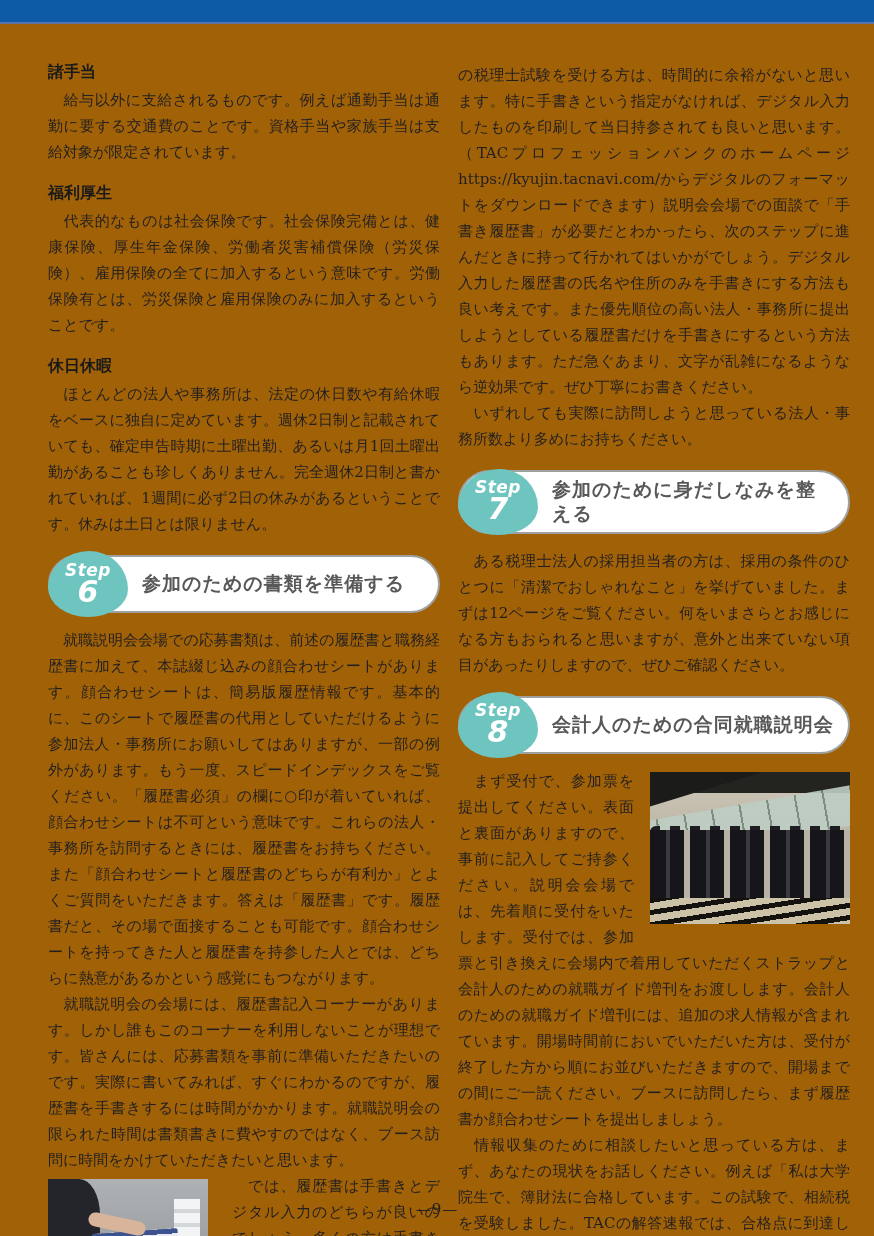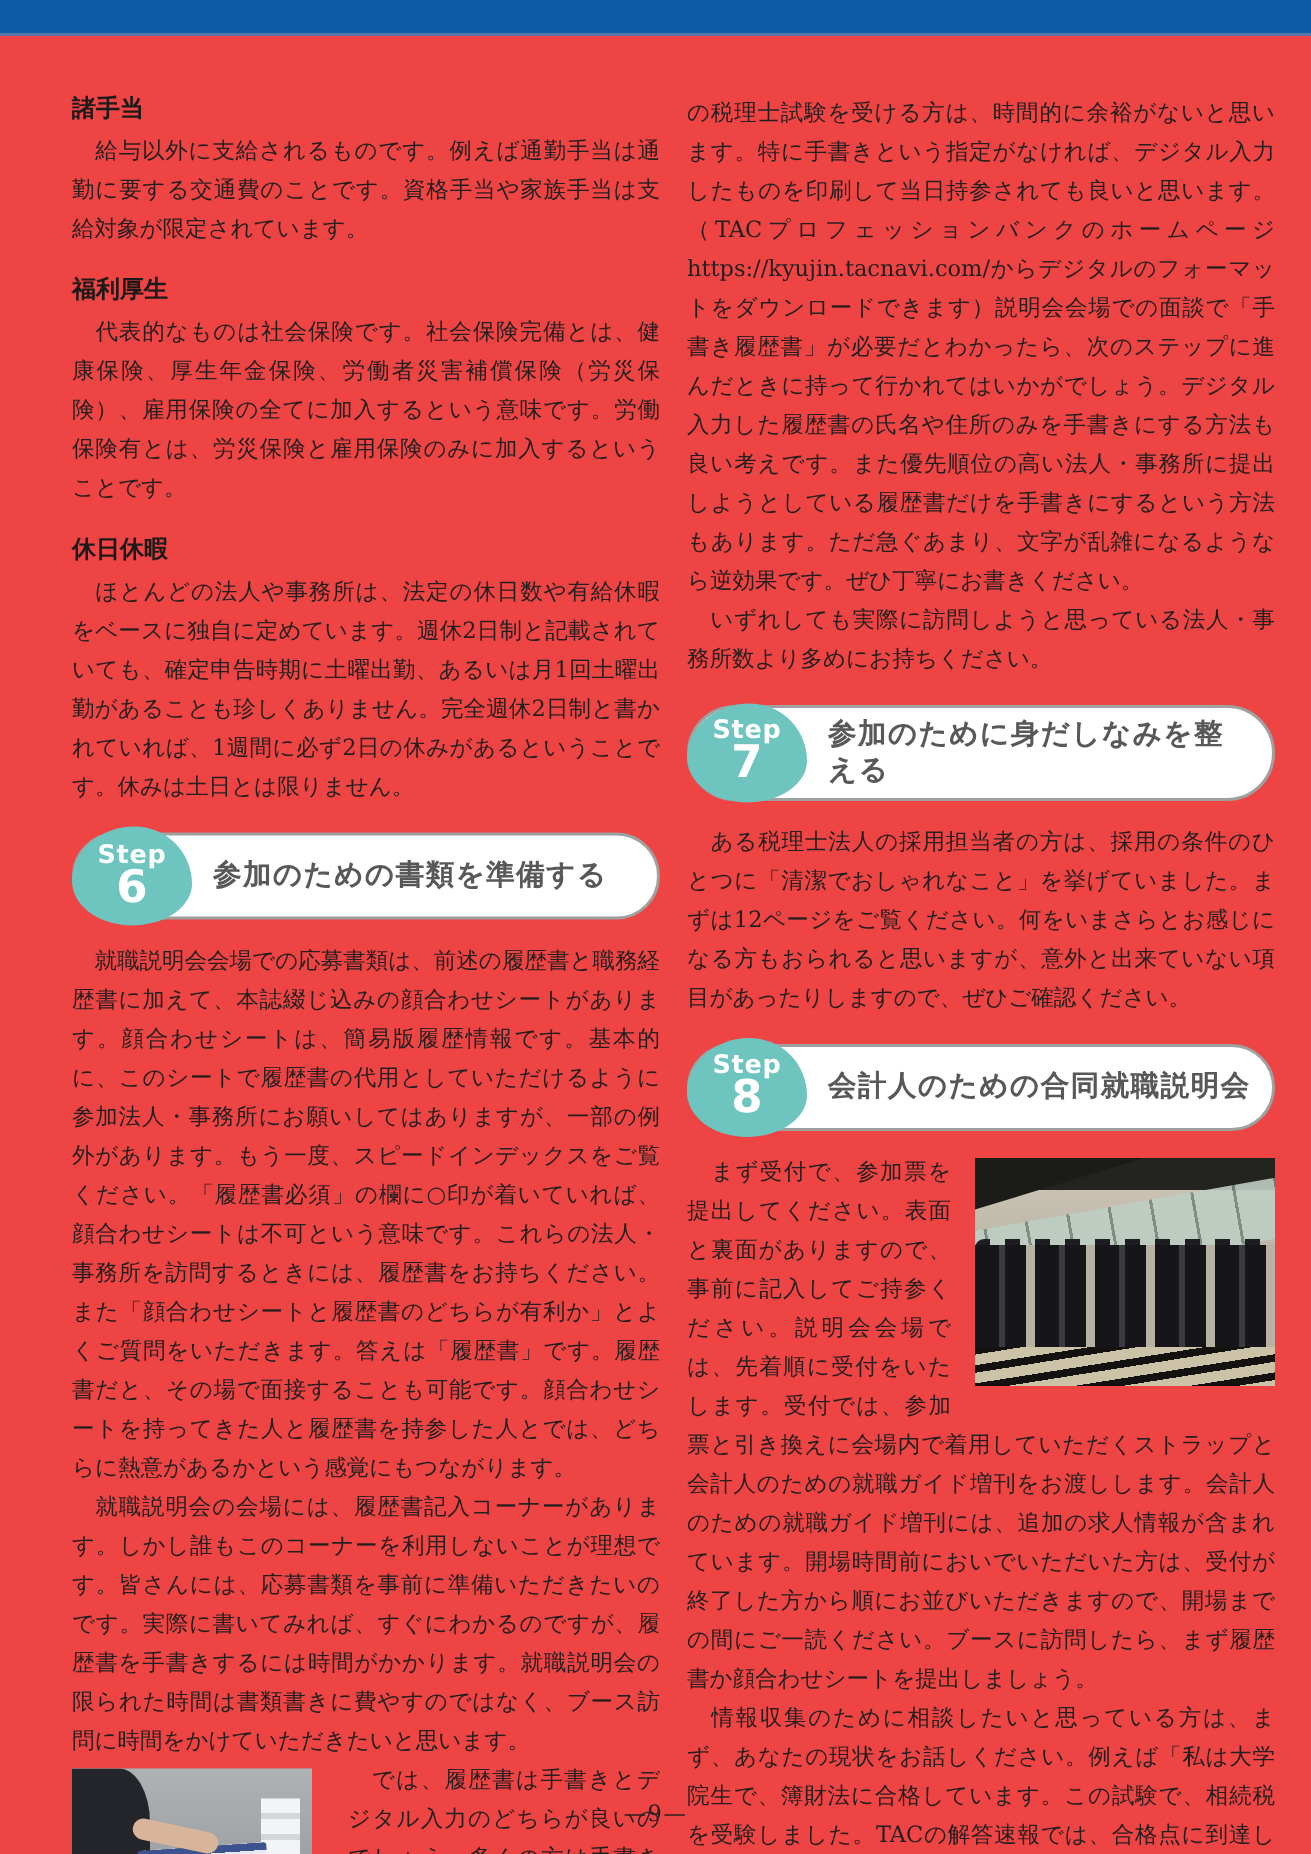--- a/index.html
+++ b/index.html
@@ -1,19 +1,19 @@
 <!DOCTYPE html>
 <html><head>
 <meta charset="utf-8">
 <style>
   * { margin:0; padding:0; box-sizing:border-box; }
   html,body { background:#e8e8e8; }
   .page {
     position:relative; width:874px; height:1236px; margin:0 auto;
-    background:#ef4444; overflow:hidden;
+    background:#a16207; overflow:hidden;
     font-family:"DejaVu Serif","Liberation Serif",serif;
     color:#231f20;
   }
   .top-band { position:absolute; top:0; left:0; width:100%; height:24px;
     background:#0d5aa7; border-bottom:2px solid #5b74a8; }
   .columns { position:absolute; top:62px; left:48px; width:802px;
     display:flex; gap:18px; }
   .col { width:392px; }
   .body-text { font-size:15px; line-height:26px; text-align:justify; color:#231f20; }
   .sec { margin-bottom:18px; }
@@ -26,21 +26,21 @@
     position:relative; border:2px solid #9fa0a0; border-radius:36px;
     background:#fff; min-height:58px; display:flex; align-items:center;
     padding:6px 14px 6px 92px; margin:18px 0 14px 0;
   }
   .step-badge {
     position:absolute; left:-2px; top:50%; transform:translateY(-50%);
     width:80px; height:66px; background:#6ec5bf;
     border-radius:52% 48% 50% 50% / 55% 58% 42% 45%;
     color:#ffffff; text-align:center;
     font-family:"DejaVu Sans","Liberation Sans",sans-serif; font-weight:bold;
-    display:flex; flex-direction:column; justify-content:center; line-height:1;
+    display:flex; flex-direction:column; justify-content:center; line-height:1;font-style:italic;
   }
   .step-word { font-size:17px; letter-spacing:0.5px; margin-bottom:-2px; }
   .step-num  { font-size:30px; }
   .step-title {
     font-family:"DejaVu Sans","Liberation Sans",sans-serif;
     font-weight:bold; font-size:19px; color:#595757; letter-spacing:1px; line-height:1.25;
   }
   
   .photo { position:relative; overflow:hidden; background:#9aa0a4; }
   .photo-left  { float:left;  width:160px; height:156px; margin:6px 24px 4px 0; }

